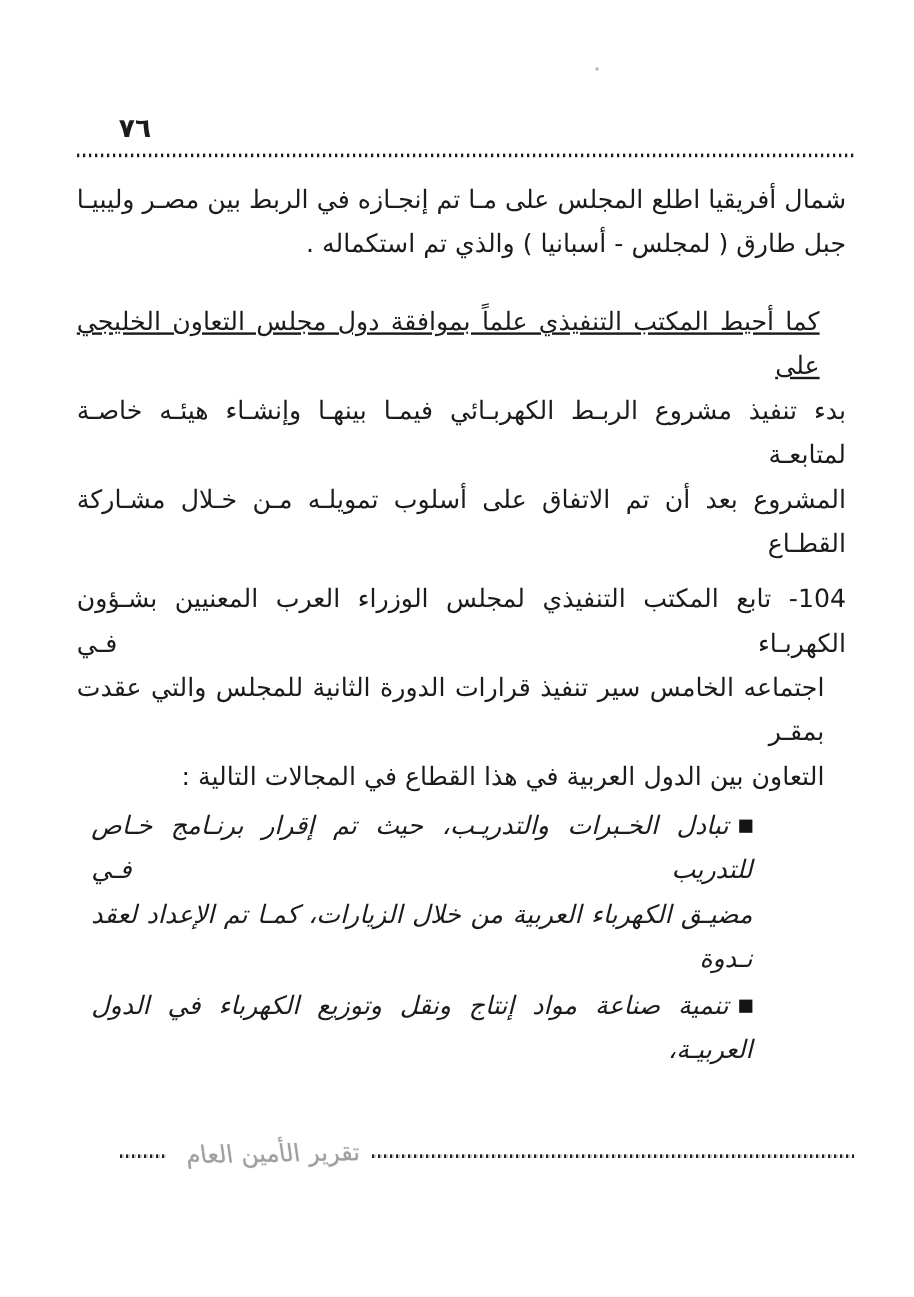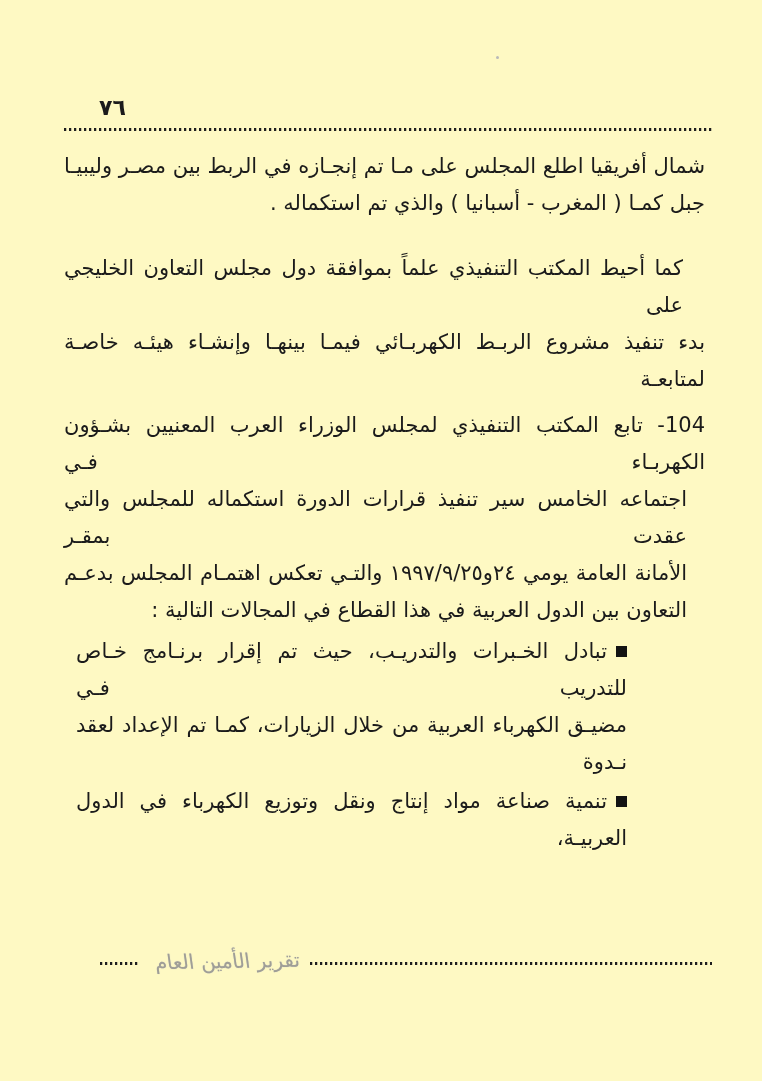--- a/index.html
+++ b/index.html
@@ -1,20 +1,20 @@
 <!DOCTYPE html>
 <html lang="ar" dir="rtl"><head>
 <meta charset="utf-8">
 <style>
   html,body{margin:0;padding:0;background:#e8e8e8;}
   .page{
     position:relative;
     width:762px;height:1081px;
     margin:0 auto;
-    background:#fef9c3;
+    background:#ffffff;
     overflow:hidden;
     font-family:"DejaVu Sans",sans-serif;
     color:#1b1b1b;
     direction:rtl;
   }
   
   .pagenum{
     position:absolute;top:95px;left:99px;
     font-size:22px;font-weight:bold;letter-spacing:2px;
     direction:ltr;
@@ -30,28 +30,28 @@
     font-size:21px;line-height:37px;
   }
   .line{
     text-align:right;
     white-space:normal;
   }
   .just{
     text-align:justify;
     text-align-last:justify;
   }
-  .para-indent{padding-right:22px;}
+  .para-indent{padding-right:22px;text-decoration:underline;}
   .hang{padding-right:18px;}
   .pad40{padding-right:40px;}
   .sec-p2{margin-top:28px;}
   .sec-item{margin-top:9px;}
   .sec-b1{margin-top:4px;}
   .sec-b2{margin-top:2px;}
-  .bullet-block{margin-right:78px;margin-left:12px;}
+  .bullet-block{margin-right:78px;margin-left:12px;font-style:italic;}
   .bullet-sq{
     display:inline-block;width:11px;height:11px;
     background:#131313;margin-left:9px;vertical-align:1px;
   }
   
   .footer{position:absolute;top:0;left:0;width:762px;height:1081px;pointer-events:none;}
   .f-seg1{top:962px;left:100px;width:38px;}
   .f-seg2{top:962px;left:310px;width:402px;}
   .footer-note{
     position:absolute;top:944px;left:143px;width:168px;
@@ -73,32 +73,32 @@
 
   <div class="speck"></div>
 
   <div class="pagenum">٧٦</div>
   <div class="dotrule header-rule"></div>
 
   <main class="content">
 
     <section>
       <div class="line just">شمال أفريقيا اطلع المجلس على مـا تم إنجـازه في الربط بين مصـر وليبيـا</div>
-      <div class="line">جبل كمـا ( المغرب - أسبانيا ) والذي تم استكماله .</div>
+      <div class="line">جبل طارق ( لمجلس - أسبانيا ) والذي تم استكماله .</div>
     </section>
 
     <section class="sec-p2">
       <div class="line just para-indent">كما أحيط المكتب التنفيذي علماً بموافقة دول مجلس التعاون الخليجي على</div>
       <div class="line just">بدء تنفيذ مشروع الربـط الكهربـائي فيمـا بينهـا وإنشـاء هيئـه خاصـة لمتابعـة</div>
+      <div class="line just">المشروع بعد أن تم الاتفاق على أسلوب  تمويلـه مـن خـلال مشـاركة القطـاع</div>
     </section>
 
     <section class="sec-item">
       <div class="line just">104- تابع المكتب التنفيذي لمجلس الوزراء العرب المعنيين  بشـؤون الكهربـاء فـي</div>
-      <div class="line just hang">اجتماعه الخامس سير تنفيذ قرارات الدورة استكماله للمجلس والتي عقدت بمقـر</div>
-      <div class="line just hang">الأمانة العامة يومي ٢٤و١٩٩٧/٩/٢٥  والتـي تعكس اهتمـام المجلس بدعـم</div>
+      <div class="line just hang">اجتماعه الخامس سير تنفيذ قرارات الدورة الثانية للمجلس والتي عقدت بمقـر</div>
       <div class="line hang">التعاون بين الدول العربية في هذا القطاع في المجالات التالية :</div>
     </section>
 
     <section class="sec-b1 bullet-block">
       <div class="line just"><span class="bullet-sq"></span><span>تبادل الخـبرات والتدريـب، حيث تم إقرار برنـامج خـاص للتدريب فـي</span></div>
       <div class="line just">مضيـق الكهرباء العربية من خلال الزيارات، كمـا تم الإعداد لعقد نـدوة</div>
     </section>
 
     <section class="sec-b2 bullet-block">
       <div class="line just"><span class="bullet-sq"></span><span>تنمية صناعة مواد إنتاج ونقل وتوزيع الكهرباء في الدول العربيـة،</span></div>

